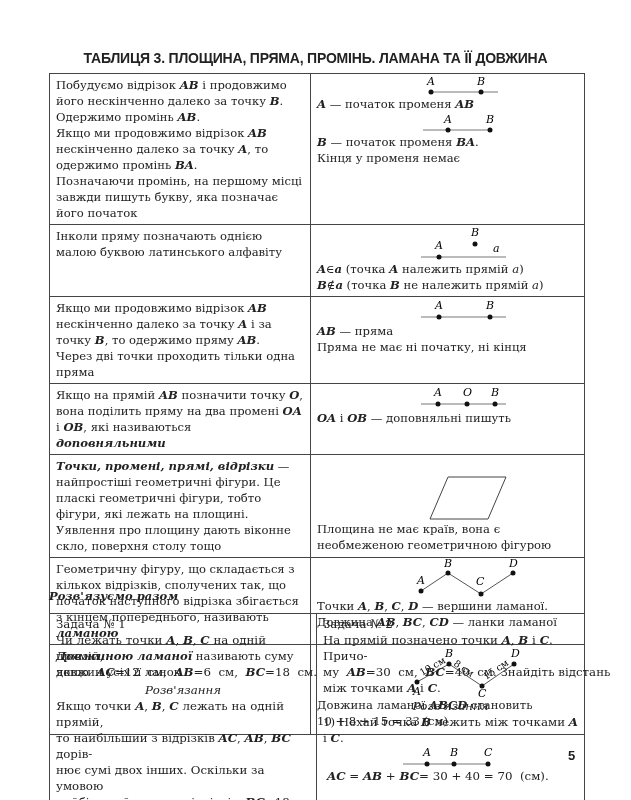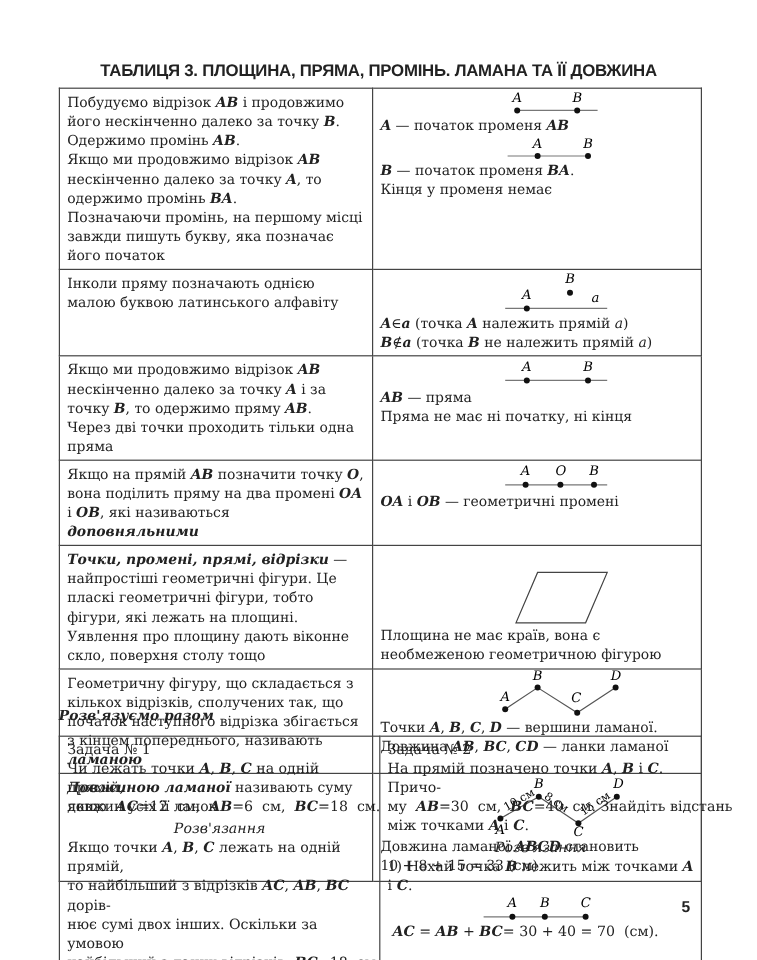--- a/index.html
+++ b/index.html
@@ -101,21 +101,21 @@
     <td style="padding-top:0">
       <svg class="dia" width="210" height="26">
         <line x1="78" y1="20" x2="163" y2="20" stroke="#777" stroke-width="1"></line>
         <circle cx="95" cy="20" r="2.5" fill="#111"></circle>
         <circle cx="124" cy="20" r="2.5" fill="#111"></circle>
         <circle cx="152" cy="20" r="2.5" fill="#111"></circle>
         <text x="91" y="12" font-size="11" font-style="italic" font-family="DejaVu Serif, serif">A</text>
         <text x="120" y="12" font-size="11" font-style="italic" font-family="DejaVu Serif, serif">O</text>
         <text x="148" y="12" font-size="11" font-style="italic" font-family="DejaVu Serif, serif">B</text>
       </svg>
-      <div><i class="v">OA</i><span> і </span><i class="v">OB</i><span> — геометричні промені</span></div>
+      <div><i class="v">OA</i><span> і </span><i class="v">OB</i><span> — доповняльні пишуть</span></div>
     </td>
   </tr>
 
   <tr class="thick" style="height:85px">
     <td class="l"><b class="bi">Точки, промені, прямі, відрізки</b><span> — найпростіші геометричні фігури. Це плаcкі геометричні фігури, тобто фігури, які лежать на площині. Уявлення про площину дають віконне скло, поверхня столу тощо</span></td>
     <td style="padding-top:20px">
       <svg class="dia" width="210" height="46">
         <polygon points="105,2 163,2 145,44 87,44" fill="none" stroke="#444" stroke-width="1"></polygon>
       </svg>
       <div>Площина не має країв, вона є необмеженою геометричною фігурою</div>

